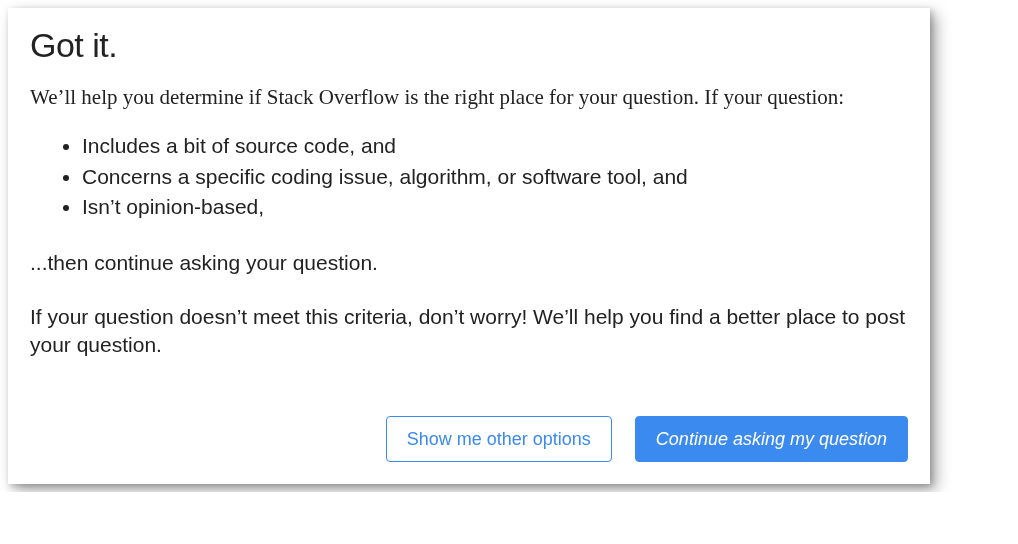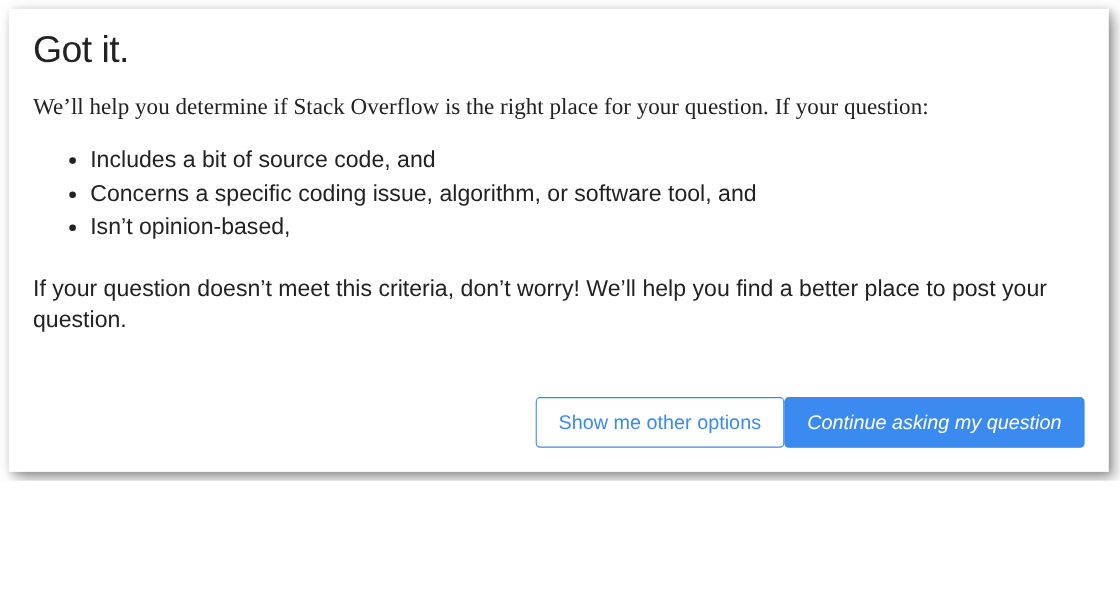--- a/index.html
+++ b/index.html
@@ -6,21 +6,21 @@
       margin: 0;
       padding: 0;
       box-sizing: border-box;
     }
     body {
       font-family: -apple-system, BlinkMacSystemFont, "Segoe UI", Helvetica, Arial, sans-serif;
       background: #ffffff;
       padding: 8px;
     }
     .dialog {
-      width: 1000px;
+      width: 922px;
       background: #ffffff;
       padding: 18px 22px 22px 22px;
       box-shadow: 6px 6px 14px rgba(0,0,0,0.35), 2px 2px 6px rgba(0,0,0,0.2);
       color: #222222;
     }
     .dialog-title {
       font-size: 34px;
       font-weight: 400;
       color: #222222;
       margin-bottom: 18px;
@@ -49,21 +49,21 @@
     }
     .continue-text {
       margin-bottom: 26px;
     }
     .fallback-text {
       margin-bottom: 56px;
     }
     .button-row {
       display: flex;
       justify-content: flex-end;
-      gap: 0;
+      gap: 23px;
     }
     .btn {
       font-size: 18px;
       padding: 13px 20px;
       border-radius: 4px;
       cursor: pointer;
       font-family: inherit;
       line-height: 1;
     }
     .btn-secondary {
@@ -85,20 +85,21 @@
   <h1 class="dialog-title">Got it.</h1>
 
   <p class="intro-text">We’ll help you determine if Stack Overflow is the right place for your question. If your question:</p>
 
   <ul class="criteria-list">
     <li>Includes a bit of source code, and</li>
     <li>Concerns a specific coding issue, algorithm, or software tool, and</li>
     <li>Isn’t opinion-based,</li>
   </ul>
 
+  <p class="continue-text">...then continue asking your question.</p>
 
   <p class="fallback-text">If your question doesn’t meet this criteria, don’t worry! We’ll help you find a better place to post your question.</p>
 
   <div class="button-row">
     <button class="btn btn-secondary">Show me other options</button>
     <button class="btn btn-primary">Continue asking my question</button>
   </div>
 </div>
 
 </body></html>

